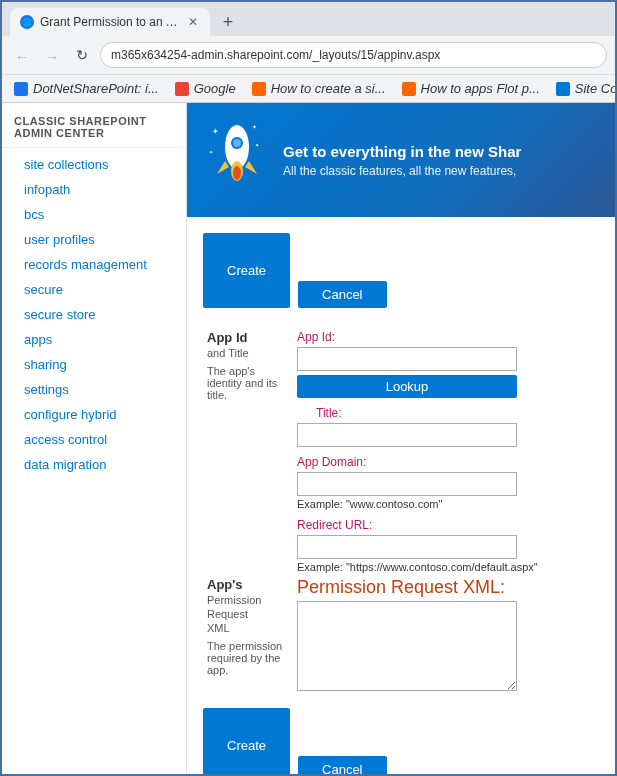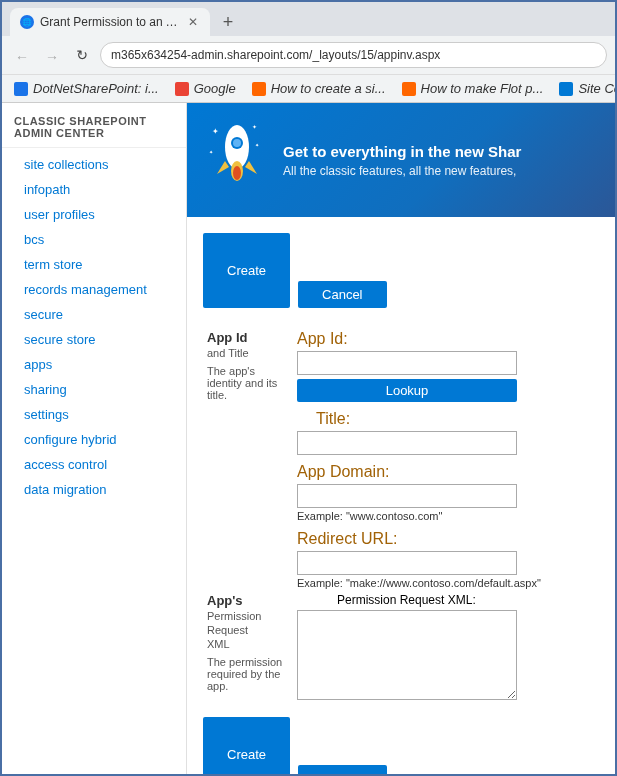--- a/index.html
+++ b/index.html
@@ -279,22 +279,22 @@
       font-size: 11px;
       color: #555;
       margin-top: 2px;
     }
 
     .field-cell {
       padding-bottom: 10px;
     }
 
     .field-section-label {
-      font-size: 16px;
-      color: #a16207;
+      font-size: 12px;
+      color: #be185d;
       margin-bottom: 3px;
       font-weight: normal;
     }
 
     .text-input {
       width: 220px;
       height: 24px;
       border: 1px solid #aaa;
       padding: 2px 6px;
       font-size: 12px;
@@ -324,24 +324,23 @@
       width: 220px;
     }
 
     .example-text {
       font-size: 11px;
       color: #333;
       margin-top: 2px;
     }
 
     .xml-section-label {
-      font-size: 12px;
-      color: #000000;
+      font-size: 18px;
+      color: #c2410c;
       margin-bottom: 3px;
-      margin-left: 40px;
     }
   </style>
 </head>
 <body>
 
 <div class="browser-chrome">
 
   <div class="tab-bar">
     <div class="tab">
       <div class="tab-favicon">🌐</div>
@@ -366,39 +365,38 @@
     <div class="bookmark-item">
       <div class="bm-favicon" style="background:#ea4335;"></div>
       <span>Google</span>
     </div>
     <div class="bookmark-item">
       <div class="bm-favicon" style="background:#ff6600;"></div>
       <span>How to create a si...</span>
     </div>
     <div class="bookmark-item">
       <div class="bm-favicon" style="background:#ff6600;"></div>
-      <span>How to make Flot p...</span>
+      <span>How to apps Flot p...</span>
     </div>
     <div class="bookmark-item">
       <div class="bm-favicon" style="background:#0078d4;"></div>
       <span>Site Contents</span>
     </div>
   </div>
 </div>
 
 <div class="page-content">
 
   <div class="sidebar">
     <div class="sidebar-header">Classic SharePoint admin center</div>
 
     <a class="sidebar-item">site collections</a>
     <a class="sidebar-item">infopath</a>
+    <a class="sidebar-item">bcs</a>
     <a class="sidebar-item">user profiles</a>
-    <a class="sidebar-item">bcs</a>
-    <a class="sidebar-item">term store</a>
     <a class="sidebar-item">records management</a>
     <a class="sidebar-item">secure</a>
     <a class="sidebar-item">secure store</a>
     <a class="sidebar-item">apps</a>
     <a class="sidebar-item">sharing</a>
     <a class="sidebar-item">settings</a>
     <a class="sidebar-item">configure hybrid</a>
     <a class="sidebar-item">access control</a>
     <a class="sidebar-item">data migration</a>
   </div>
@@ -455,21 +453,21 @@
 
             <div class="field-section-label" style="margin-top:8px;margin-left:19px;">Title:</div>
             <input class="text-input" type="text" style="">
 
             <div class="field-section-label" style="margin-top:8px;">App Domain:</div>
             <input class="text-input" type="text" style="">
             <div class="example-text">Example: "www.contoso.com"</div>
 
             <div class="field-section-label" style="margin-top:8px;">Redirect URL:</div>
             <input class="text-input" type="text" style="">
-            <div class="example-text">Example: "make://www.contoso.com/default.aspx"</div>
+            <div class="example-text">Example: "https://www.contoso.com/default.aspx"</div>
           </td>
         </tr>
 
         <tr>
           <td class="field-label-cell">
             <div class="main-label">App's</div>
             <div class="sub-label">Permission</div>
             <div class="sub-label">Request</div>
             <div class="sub-label">XML</div>
             <div class="sub-label" style="margin-top:6px;">The permission required by the app.</div>

